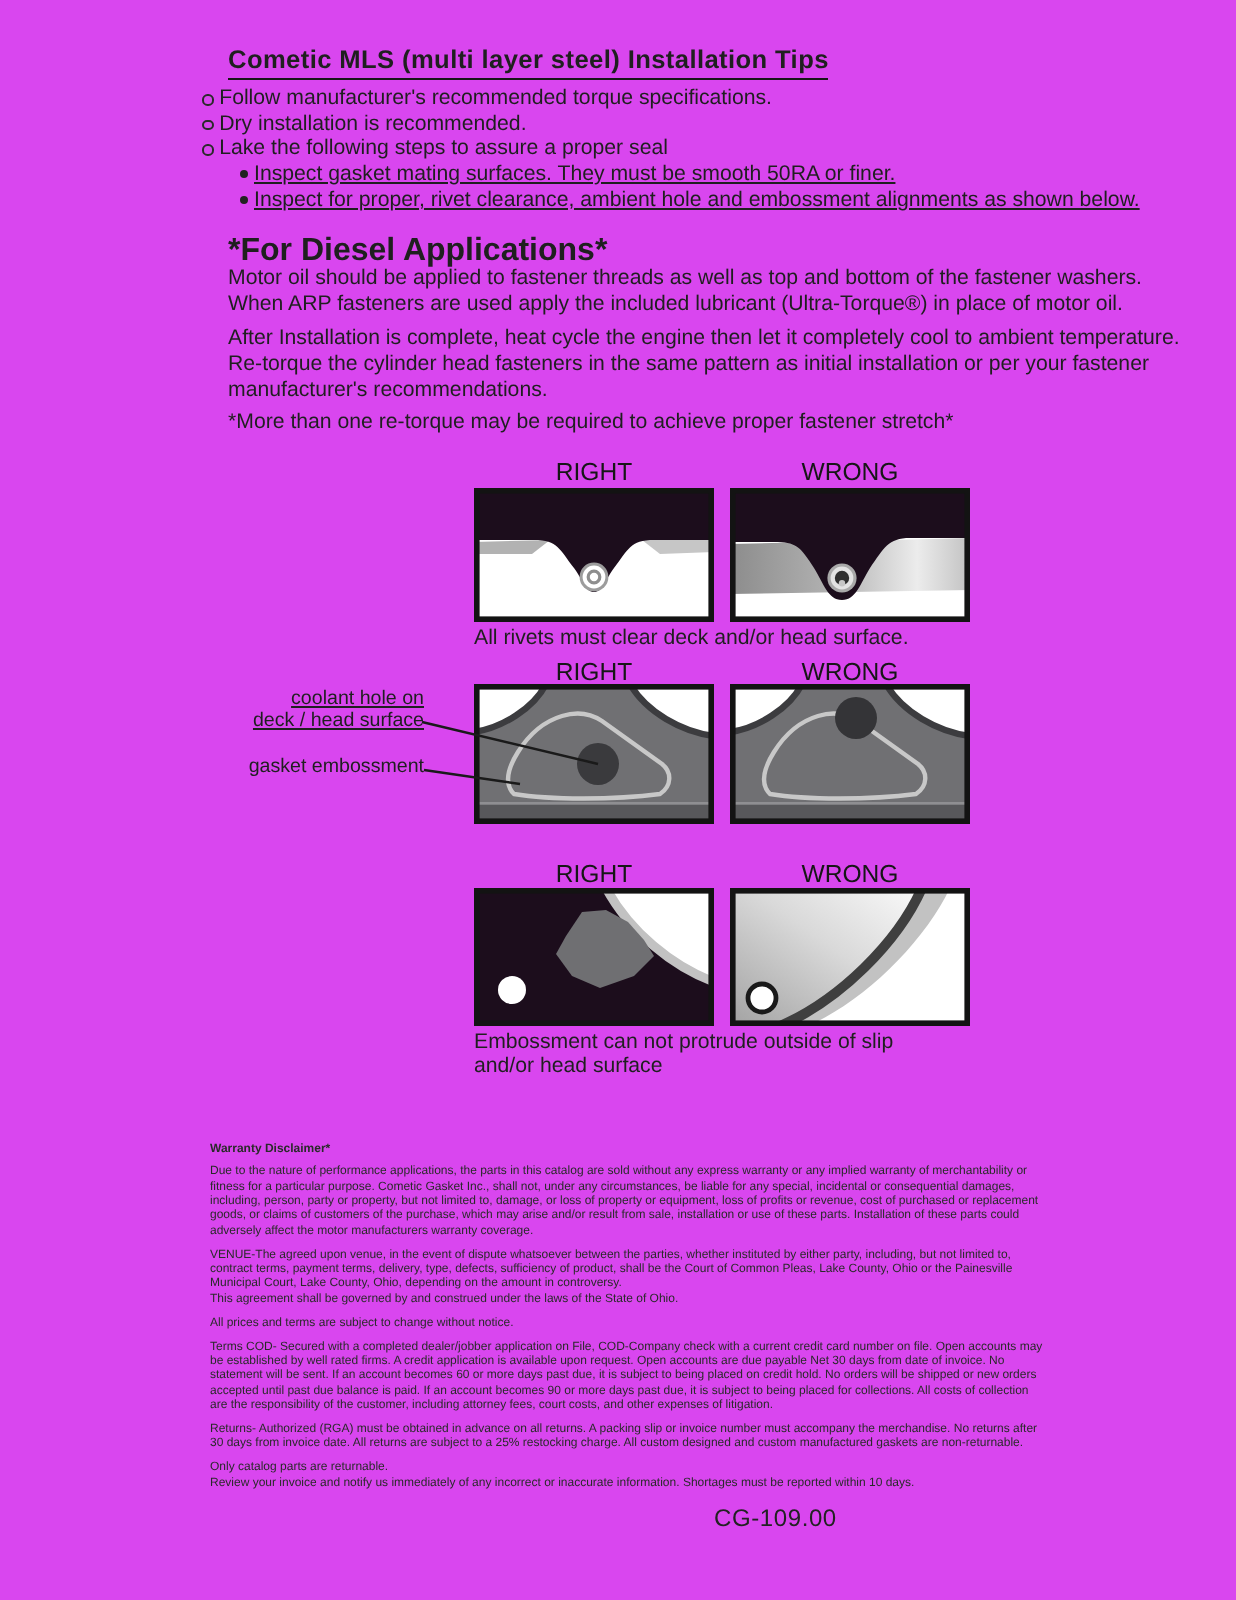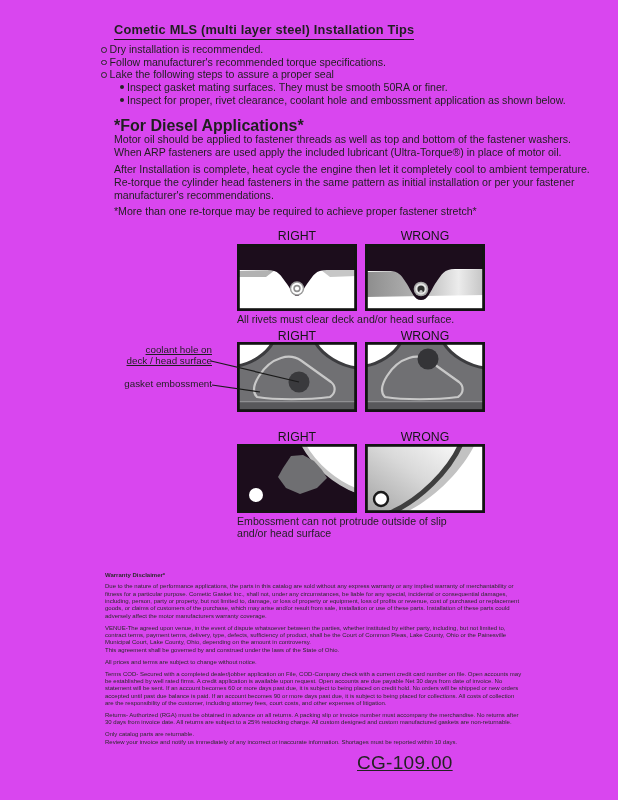--- a/index.html
+++ b/index.html
@@ -7,70 +7,70 @@
         font-family:"Liberation Sans",sans-serif;color:#1f1f1f;}
 
   .title{position:absolute;left:114px;top:22px;font-size:12.8px;font-weight:bold;
          letter-spacing:.2px;border-bottom:1.8px solid #161616;padding-bottom:2px;}
 
   .bullets{position:absolute;left:101px;top:43px;font-size:10.6px;line-height:12.7px;}
   .b-row{display:flex;align-items:flex-start;}
   .dot{width:3.6px;height:3.6px;border:1px solid #2a2a2a;border-radius:50%;
        margin:4px 3px 0 0;flex:none;}
   .bdot{width:4px;height:4px;background:#222;border-radius:50%;margin:4.2px 3px 0 0;flex:none;}
-  .sub{margin-left:19px;}
+  .sub{margin-left:19px;text-decoration:underline;}
 
   .diesel-h{position:absolute;left:114px;top:117px;font-size:16px;font-weight:bold;}
   .para{position:absolute;left:114px;width:482px;font-size:10.6px;line-height:12.9px;}
   #para1{top:133px;} #para2{top:163px;} #note{top:205px;}
 
   .fig-label{position:absolute;width:120px;text-align:center;font-size:12.3px;color:#161616;}
   .diag{position:absolute;width:120px;height:0;z-index:1;line-height:0;}
   .caption{position:absolute;left:237px;font-size:10.6px;line-height:11.9px;white-space:pre-line;}
 
   .ann{position:absolute;text-align:right;font-size:9.8px;line-height:11.4px;
        white-space:pre-line;width:152px;left:60px;}
   #ann-coolant{top:344px;text-decoration:underline;}
   #ann-emboss{top:378px;}
   .pointer{position:absolute;left:120px;top:340px;z-index:3;pointer-events:none;}
 
   .fineprint{position:absolute;left:105px;top:572px;width:419px;font-size:6px;
              line-height:7.35px;color:#2a2a2a;}
   .fp-h{font-weight:bold;margin-bottom:4px;}
   .fp{white-space:pre-line;margin-bottom:4.6px;}
 
-  .doc-code{position:absolute;left:357px;top:752px;font-size:19px;letter-spacing:.3px;color:#222;text-decoration:underline;}
+  .doc-code{position:absolute;left:357px;top:752px;font-size:12px;letter-spacing:.3px;color:#222;}
 </style>
 </head>
 <body>
 
 <div class="page">
 
   <div class="title">Cometic MLS (multi layer steel) Installation Tips</div>
 
   <div class="bullets">
     <div class="b-row">
       <span class="dot"></span>
-      <span>Dry installation is recommended.</span>
+      <span>Follow manufacturer's recommended torque specifications.</span>
     </div>
     <div class="b-row">
       <span class="dot"></span>
-      <span>Follow manufacturer's recommended torque specifications.</span>
+      <span>Dry installation is recommended.</span>
     </div>
     <div class="b-row">
       <span class="dot"></span>
       <span>Lake the following steps to assure a proper seal</span>
     </div>
     <div class="b-row sub">
       <span class="bdot"></span>
       <span>Inspect gasket mating surfaces.  They must be smooth 50RA or finer.</span>
     </div>
     <div class="b-row sub">
       <span class="bdot"></span>
-      <span>Inspect for proper, rivet clearance, coolant hole and embossment application as shown below.</span>
+      <span>Inspect for proper, rivet clearance, ambient hole and embossment alignments as shown below.</span>
     </div>
   </div>
 
   <div class="diesel-h">*For Diesel Applications*</div>
   <div class="para" id="para2">After Installation is complete, heat cycle the engine then let it completely cool to ambient temperature. Re-torque the cylinder head fasteners in the same pattern as initial installation or per your fastener manufacturer's recommendations.</div>
   <div class="para" id="para1">Motor oil should be applied to fastener threads as well as top and bottom of the fastener washers. When ARP fasteners are used apply the included lubricant (Ultra-Torque®) in place of motor oil.</div>
   <div class="para" id="note">*More than one re-torque may be required to achieve proper fastener stretch*</div>
 
   <div class="fig-label" style="left:237px;top:229px">RIGHT</div>
   <div class="fig-label" style="left:365px;top:229px">WRONG</div>

